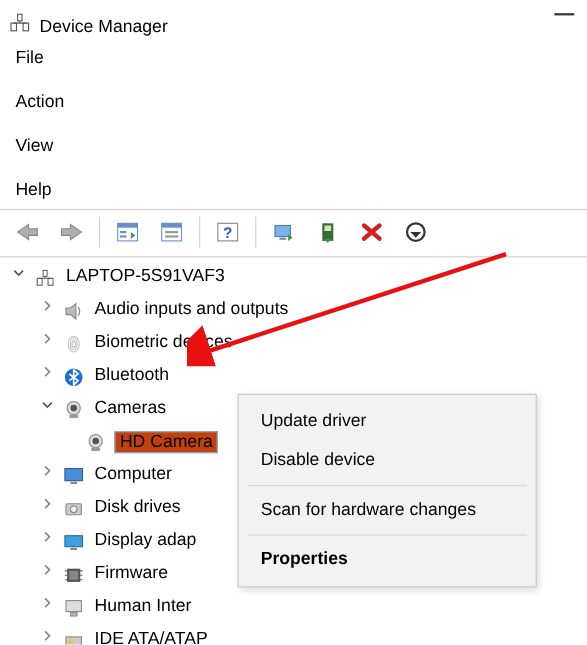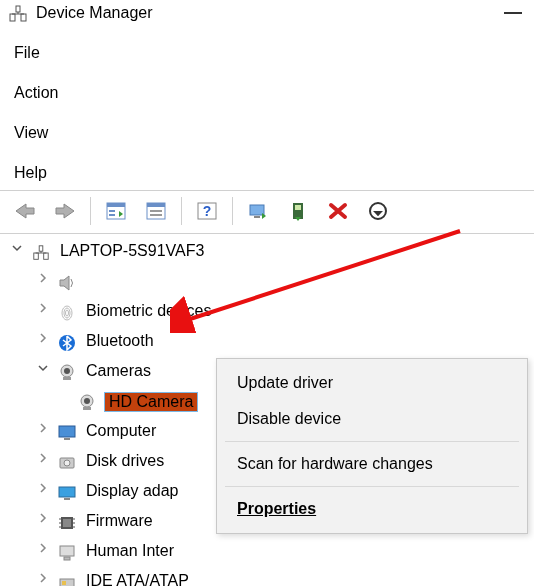--- a/index.html
+++ b/index.html
@@ -8,21 +8,21 @@
       font-size: 14px;
       background: #fff;
       width: 534px;
       height: 586px;
       overflow: hidden;
       position: relative;
     }
     
     .titlebar {
       display: flex;
-      align-items: flex-start;
+      align-items: flex-end;
       height: 38px;
       padding: 4px 8px;
       gap: 8px;
     }
     .titlebar .title { font-size: 16px; }
     .win-min {
       position: absolute;
       right: 12px;
       top: 12px;
       width: 18px;
@@ -91,37 +91,37 @@
       background: #c2410c;
       border: 1px solid #7ab8e6;
       padding: 0 4px;
     }
     .label-text { padding: 0 2px; }
     
     .ctxmenu {
       position: absolute;
       left: 216px;
       top: 358px;
-      width: 312px;
+      width: 272px;
       background: #f2f2f2;
       border: 1px solid #c8c8c8;
       padding: 6px 0;
       box-shadow: 2px 2px 6px rgba(0,0,0,0.15);
     }
     .ctxitem {
       padding: 9px 20px;
       font-size: 16px;
       cursor: default;
     }
     .ctxsep {
       height: 1px;
       background: #d8d8d8;
       margin: 4px 8px;
     }
-    .bold { font-weight: 700; text-decoration: underline; }
+    .bold { font-weight: 700; }
     
     .arrow {
       position: absolute;
       left: 170px;
       top: 223px;
       pointer-events: none;
     }
   </style>
 </head>
 <body>
@@ -235,20 +235,21 @@
   <div class="node lvl1">
     <span class="exp"><svg width="10" height="10" viewBox="0 0 10 10">
           <path d="M3 1 L7 5 L3 9" fill="none" stroke="#888" stroke-width="1.5"></path>
         </svg></span>
     <span class="icon">
         <svg width="20" height="20" viewBox="0 0 20 20">
           <path d="M3 7 L7 7 L12 3 L12 17 L7 13 L3 13 Z" fill="#bbb" stroke="#888"></path>
           <path d="M14 6 Q17 10 14 14" fill="none" stroke="#888"></path>
         </svg>
       </span>
+    <span class="label-text">Audio inputs and outputs</span>
   </div>
 
 
   <div class="node lvl1">
     <span class="exp"><svg width="10" height="10" viewBox="0 0 10 10">
           <path d="M3 1 L7 5 L3 9" fill="none" stroke="#888" stroke-width="1.5"></path>
         </svg></span>
     <span class="icon">
         <svg width="20" height="20" viewBox="0 0 20 20">
           <ellipse cx="10" cy="10" rx="5" ry="7" fill="none" stroke="#bbb"></ellipse>

